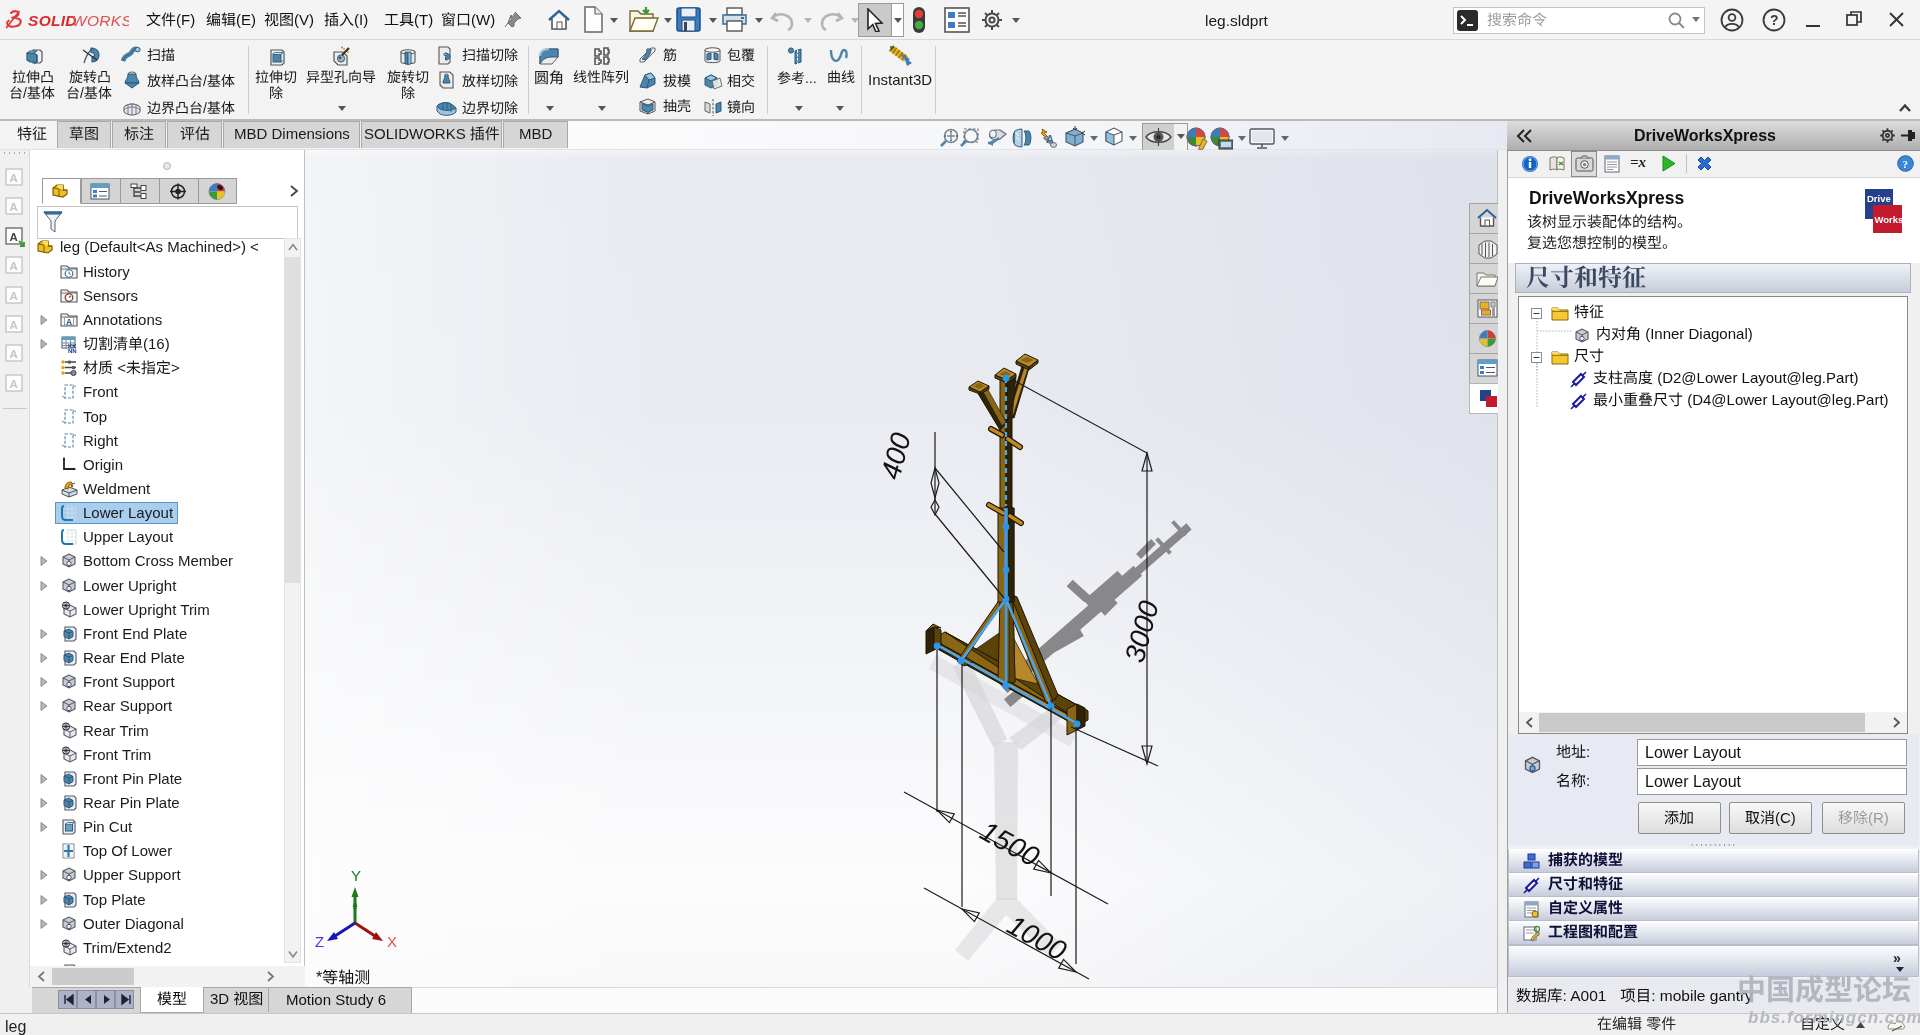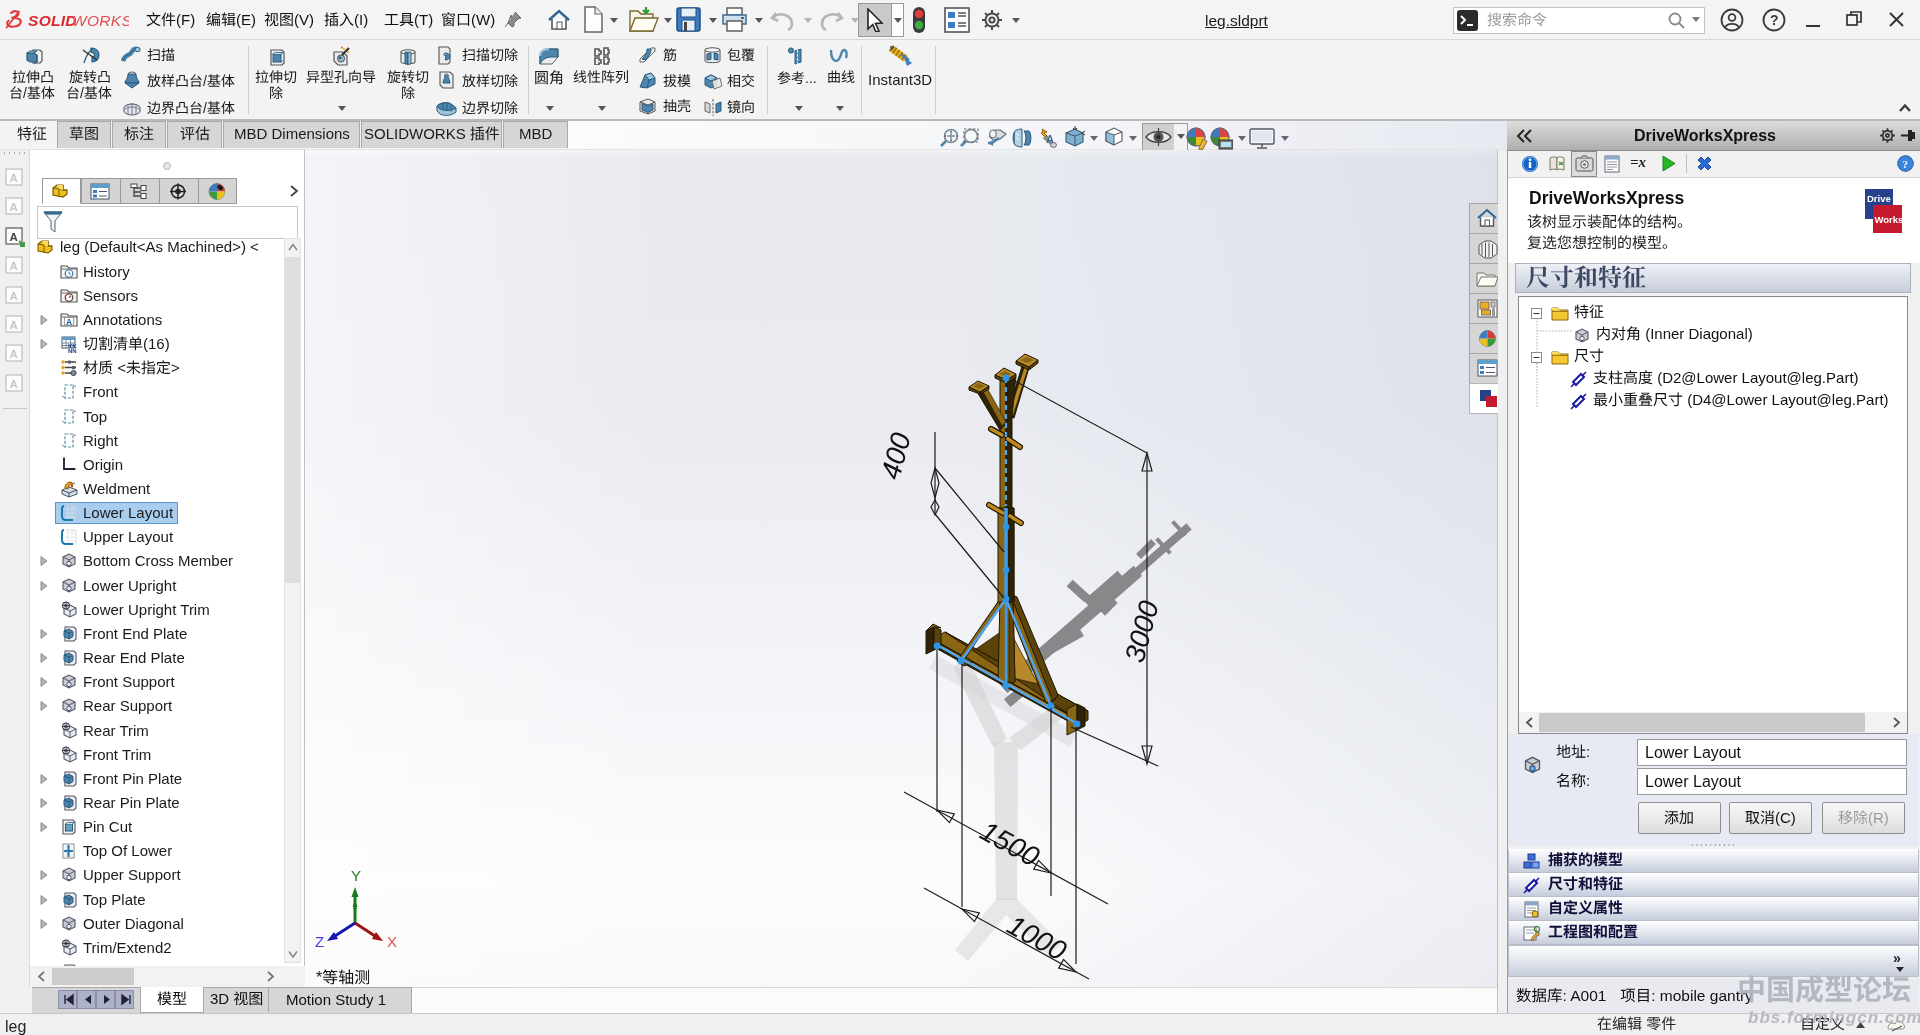--- a/index.html
+++ b/index.html
@@ -118,21 +118,21 @@
 <svg class="ab" style="left:979px;top:7px" width="26" height="26" viewBox="0 0 26 26">
 <g fill="none" stroke="#4a4a4a" stroke-width="2">
 <circle cx="13" cy="13" r="6.5"></circle>
       <circle cx="13" cy="13" r="2.6"></circle>
 <path d="M13 3 L13 6 M13 20 L13 23 M3 13 L6 13 M20 13 L23 13 M6 6 L8.2 8.2 M17.8 17.8 L20 20 M20 6 L17.8 8.2 M8.2 17.8 L6 20"></path>
 </g>
   </svg>
 <svg class="ab" style="left:1012px;top:18px" width="8" height="6">
     <path d="M0 0 L8 0 L4 5 Z" fill="#555"></path>
   </svg>
-<div class="ab " style="left:1205px;top:12px;font-size:15.5px;color:#1a1a1a;font-weight:normal;white-space:nowrap;text-decoration:underline;">leg.sldprt</div>
+<div class="ab " style="left:1205px;top:12px;font-size:15.5px;color:#1a1a1a;font-weight:normal;white-space:nowrap;">leg.sldprt</div>
 <div class="ab " style="left:1453px;top:7px;width:252px;height:27px;background:#fff;border:1px solid #c4c4c4"></div>
 <svg class="ab" style="left:1457px;top:10px" width="21" height="21" viewBox="0 0 21 21">
 <rect width="21" height="21" rx="3" fill="#2b2b2b"></rect>
 <path d="M4 6 L8 10 L4 14" stroke="#fff" stroke-width="2" fill="none"></path>
     <path d="M10 15 L16 15" stroke="#fff" stroke-width="2"></path>
   </svg>
 <svg class="ab " style="left:1487px;top:12px;" width="62" height="18">
     <use href="#r641c" fill="#9a9a9a" transform="translate(0.0 13) scale(0.0150)"></use>
     <use href="#r7d22" fill="#9a9a9a" transform="translate(15.0 13) scale(0.0150)"></use>
     <use href="#r547d" fill="#9a9a9a" transform="translate(30.0 13) scale(0.0150)"></use>
@@ -1121,21 +1121,21 @@
 <svg class="ab" style="left:157px;top:991px" width="32" height="19">
     <use href="#r6a21" fill="#111" transform="translate(0.0 13) scale(0.0150)"></use>
     <use href="#r578b" fill="#111" transform="translate(15.0 13) scale(0.0150)"></use>
   </svg>
 <div class="ab " style="left:205px;top:987px;width:64px;height:25px;border-right:1px solid #a8a8a8"></div>
 <svg class="ab" style="left:210px;top:991px" width="55" height="19">
     <text xml:space="preserve" x="0.0" y="13" font-size="15px" fill="#111" font-family="Liberation Sans, sans-serif">3D </text>
     <use href="#r89c6" fill="#111" transform="translate(23.3 13) scale(0.0150)"></use>
     <use href="#r56fe" fill="#111" transform="translate(38.3 13) scale(0.0150)"></use>
   </svg>
-<div class="ab " style="left:286px;top:991px;font-size:15px;color:#111;font-weight:normal;white-space:nowrap;">Motion Study 1</div>
+<div class="ab " style="left:286px;top:991px;font-size:15px;color:#111;font-weight:normal;white-space:nowrap;">Motion Study 6</div>
 <div class="ab " style="left:411px;top:987px;width:1px;height:26px;background:#a8a8a8"></div>
 <div class="ab " style="left:1469px;top:203px;width:34px;height:31px;background:#d5d5d5;border:1px solid #a5a5a5;border-right:none"></div>
 <svg class="ab" style="left:1476px;top:208px" width="22" height="21" viewBox="0 0 22 21">
 <path d="M2 10 L11 2 L20 10" fill="none" stroke="#2a6496" stroke-width="2"></path>
 <path d="M4.5 9.5 L4.5 18 L17.5 18 L17.5 9.5" fill="#fff" stroke="#555" stroke-width="1.4"></path>
 <rect x="9" y="12" width="4.5" height="6" fill="#fff" stroke="#555"></rect>
   </svg>
 <div class="ab " style="left:1469px;top:233px;width:34px;height:31px;background:#d5d5d5;border:1px solid #a5a5a5;border-right:none"></div>
 <svg class="ab" style="left:1477px;top:238px" width="22" height="21" viewBox="0 0 22 21">
 <path d="M2 7 L8 3 L14 3 L20 7 L20 16 L14 20 L8 20 L2 16 Z" fill="#f2f2f2" stroke="#555"></path>

